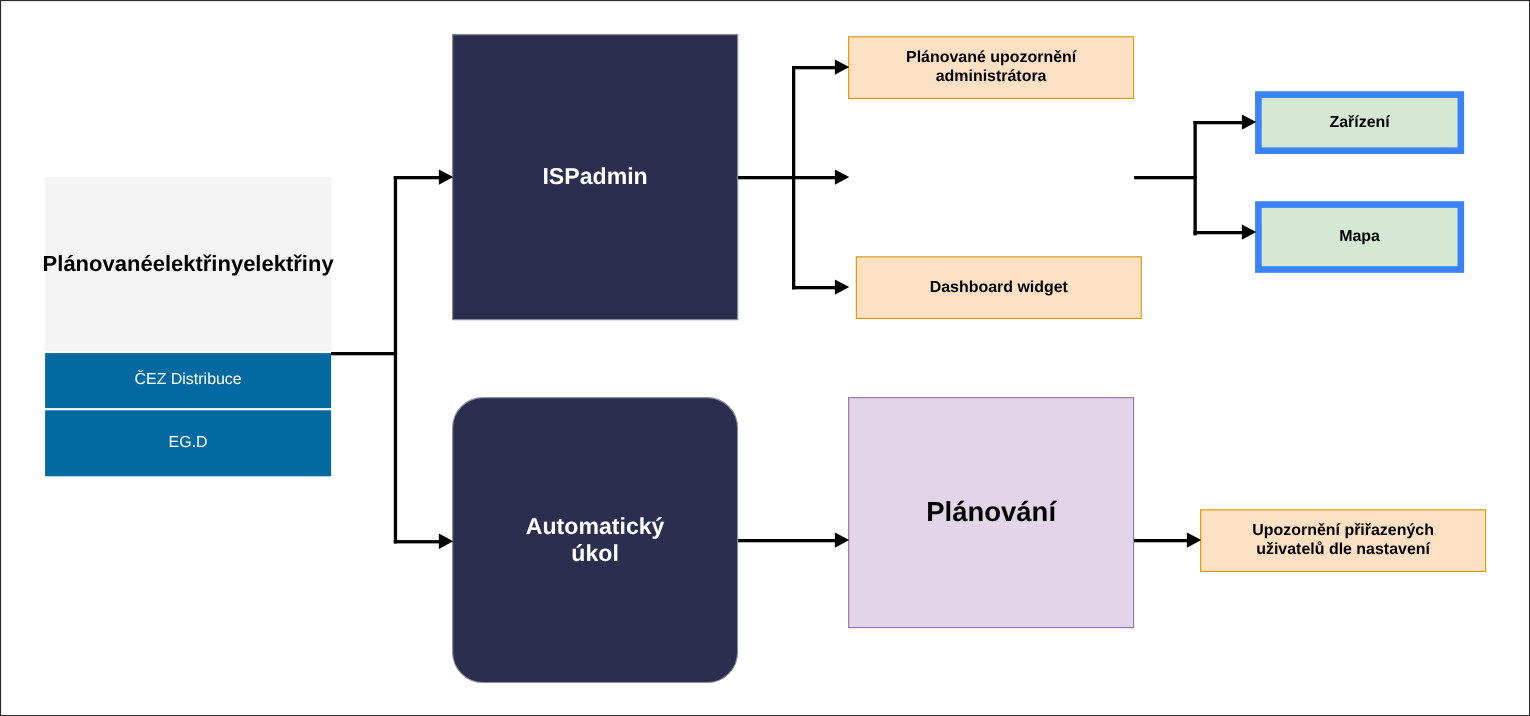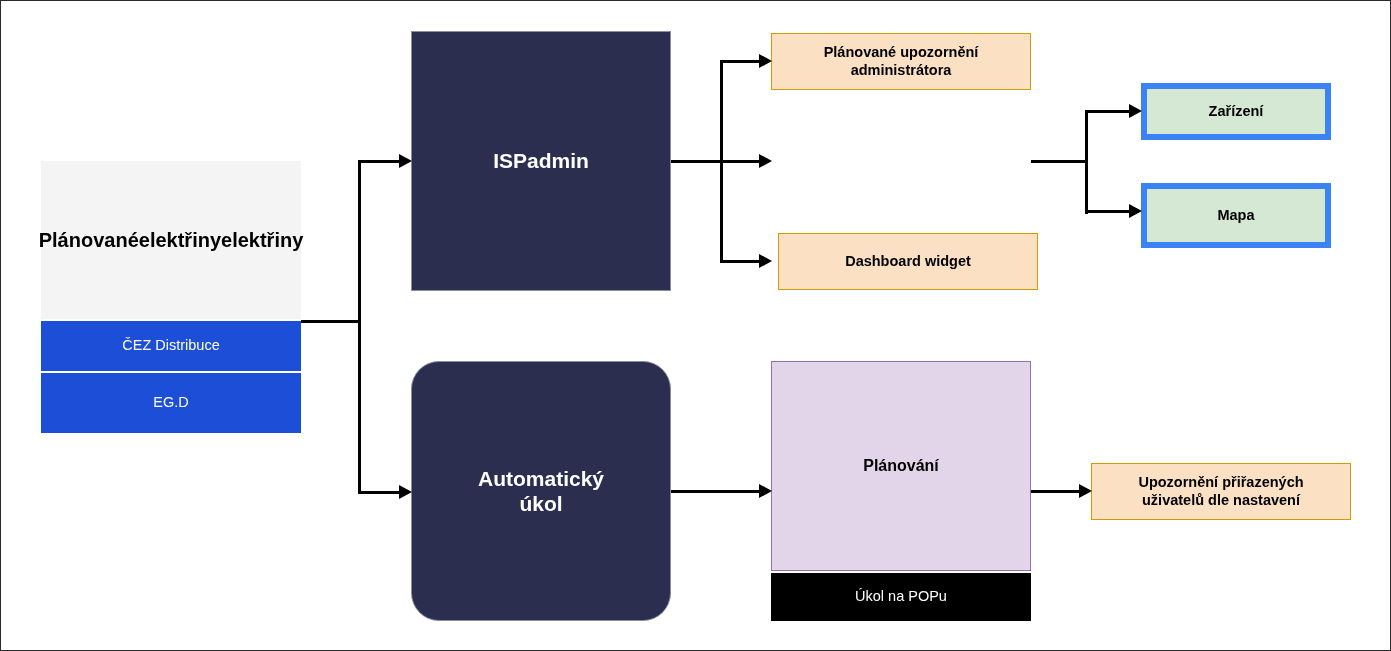--- a/index.html
+++ b/index.html
@@ -32,21 +32,21 @@
   }
 
   
   .src-head {
     background: #f4f4f4;
     color: #000000;
     font-weight: bold;
     font-size: 20px;
   }
   .src-row {
-    background: #1d4ed8;
+    background: #0369a1;
     color: #ffffff;
     font-weight: normal;
     font-size: 14.5px;
   }
 
   
   .navy {
     background: #2b2e4e;
     border: 1px solid #8a8ca0;
     color: #ffffff;
@@ -71,21 +71,21 @@
     font-weight: bold;
     font-size: 14.5px;
   }
 
   
   .purple {
     background: #e3d5e9;
     border: 1px solid #9673a6;
     color: #000000;
     font-weight: bold;
-    font-size: 16px;
+    font-size: 25px;
   }
   .purple-foot {
     background: #000000;
     color: #ffffff;
     font-weight: normal;
     font-size: 14.5px;
   }
 
   
   .conn {
@@ -150,23 +150,20 @@
   </div>
 
   <div class="node green" style="left:1140px; top:182px; width:190px; height:65px;">
     <span>Mapa</span>
   </div>
 
   <div class="node purple" style="left:770px; top:360px; width:260px; height:210px;">
     <span>Plánování</span>
   </div>
 
-  <div class="node purple-foot" style="left:770px; top:572px; width:260px; height:48px;">
-    <span>Úkol na POPu</span>
-  </div>
 
   <div class="node orange" style="left:1090px; top:462px; width:260px; height:57px; flex-direction:column;">
     <span class="lbl">Upozornění přiřazených</span>
     <span class="lbl">uživatelů dle nastavení</span>
   </div>
 
   <div class="conn h" style="left:300px; top:319px; width:60px;"></div>
 
   <div class="conn v" style="left:357px; top:159px; height:334px;"></div>
 

